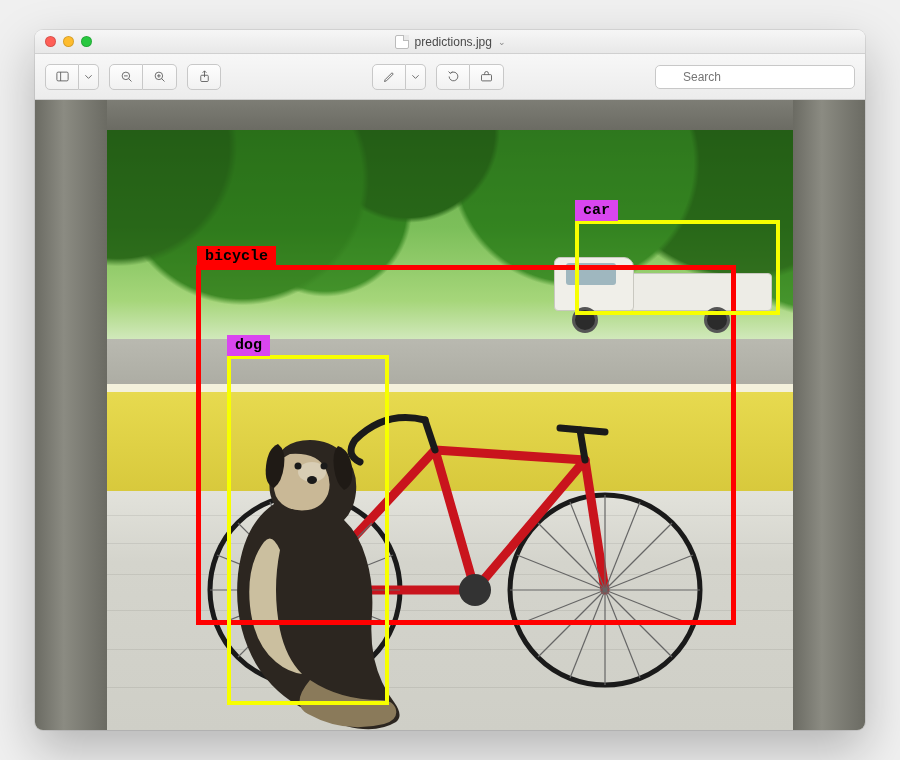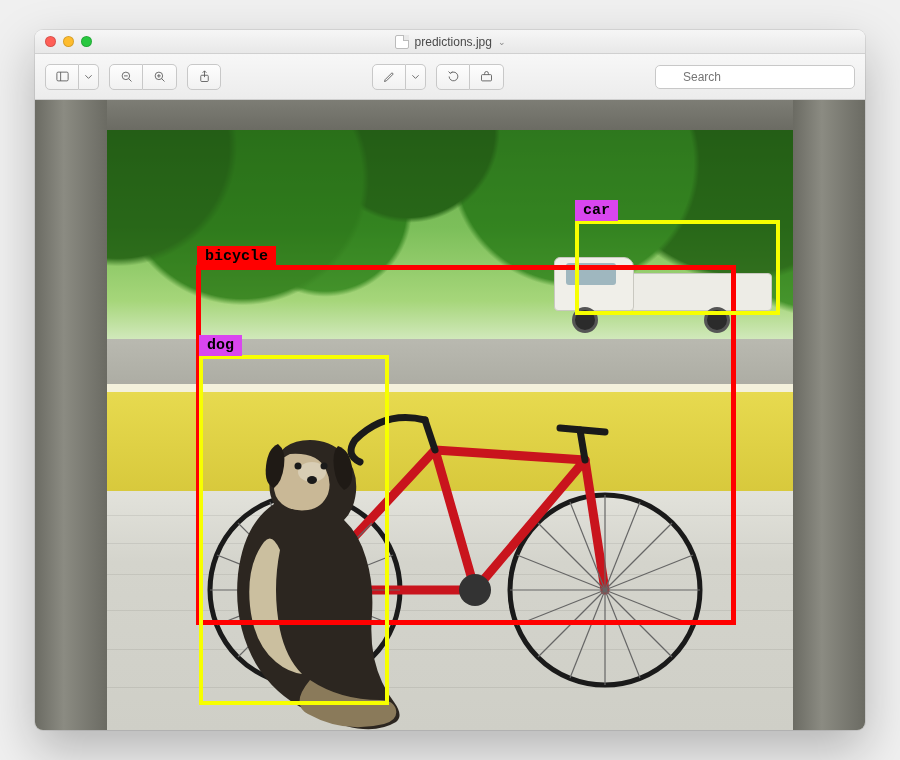--- a/index.html
+++ b/index.html
@@ -309,21 +309,21 @@
           <path d="M58 14 q-10 4 -12 22 q-2 18 8 22 q8 -6 10 -22 q2 -16 -6 -22z" fill="#1f1a15"></path>
           <path d="M118 16 q12 4 14 22 q2 18 -8 22 q-8 -6 -10 -22 q-2 -16 4 -22z" fill="#1f1a15"></path>
           <path d="M60 120 q-8 40 0 80 q6 28 22 44 q-14 -2 -26 -12 q-22 -18 -26 -56 q-4 -40 14 -64 q8 -10 16 8z" fill="#cbbf9f"></path>
           <path d="M90 250 q30 20 70 20 q14 0 16 10 q2 10 -12 14 q-40 10 -76 -10 q-18 -10 2 -34z" fill="#8a7a5a"></path>
         </svg>
       </div>
 
       <div class="bbox red" style="left:117px;top:165px;width:540px;height:360px;border-width:5px;margin-left:44px;">
         <div class="tag">bicycle</div>
       </div>
-      <div class="bbox yellow" style="left:164px;top:255px;width:190px;height:350px;border-width:4px;">
+      <div class="bbox yellow" style="left:192px;top:255px;width:162px;height:350px;border-width:4px;">
         <div class="tag">dog</div>
       </div>
       <div class="bbox yellow" style="left:540px;top:120px;width:205px;height:95px;border-width:4px;">
         <div class="tag">car</div>
       </div>
 
     </div>
   </div>
 </div>
 

